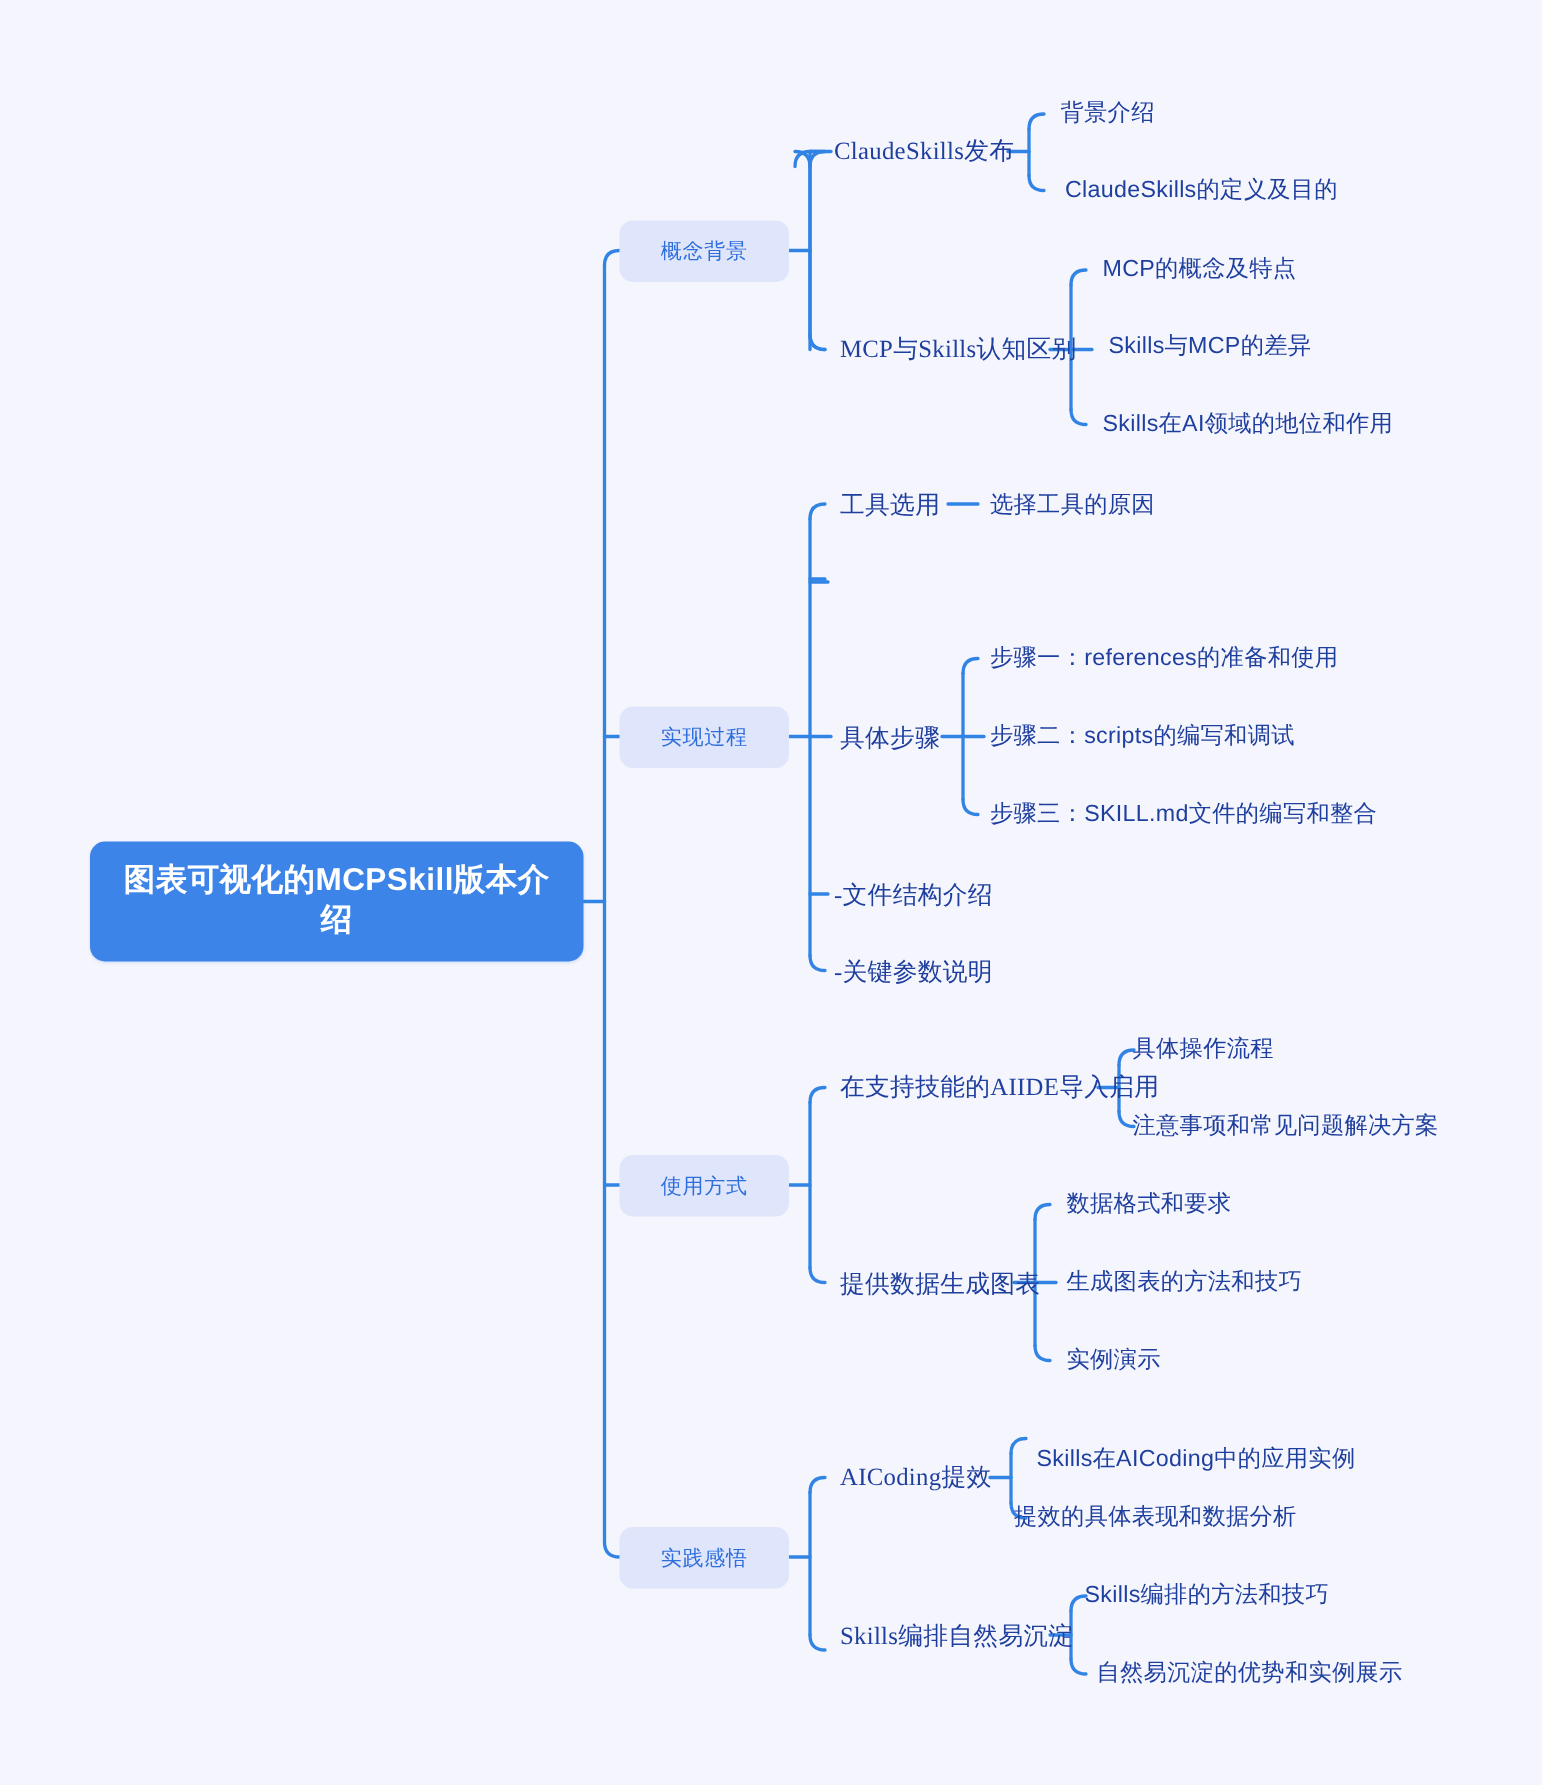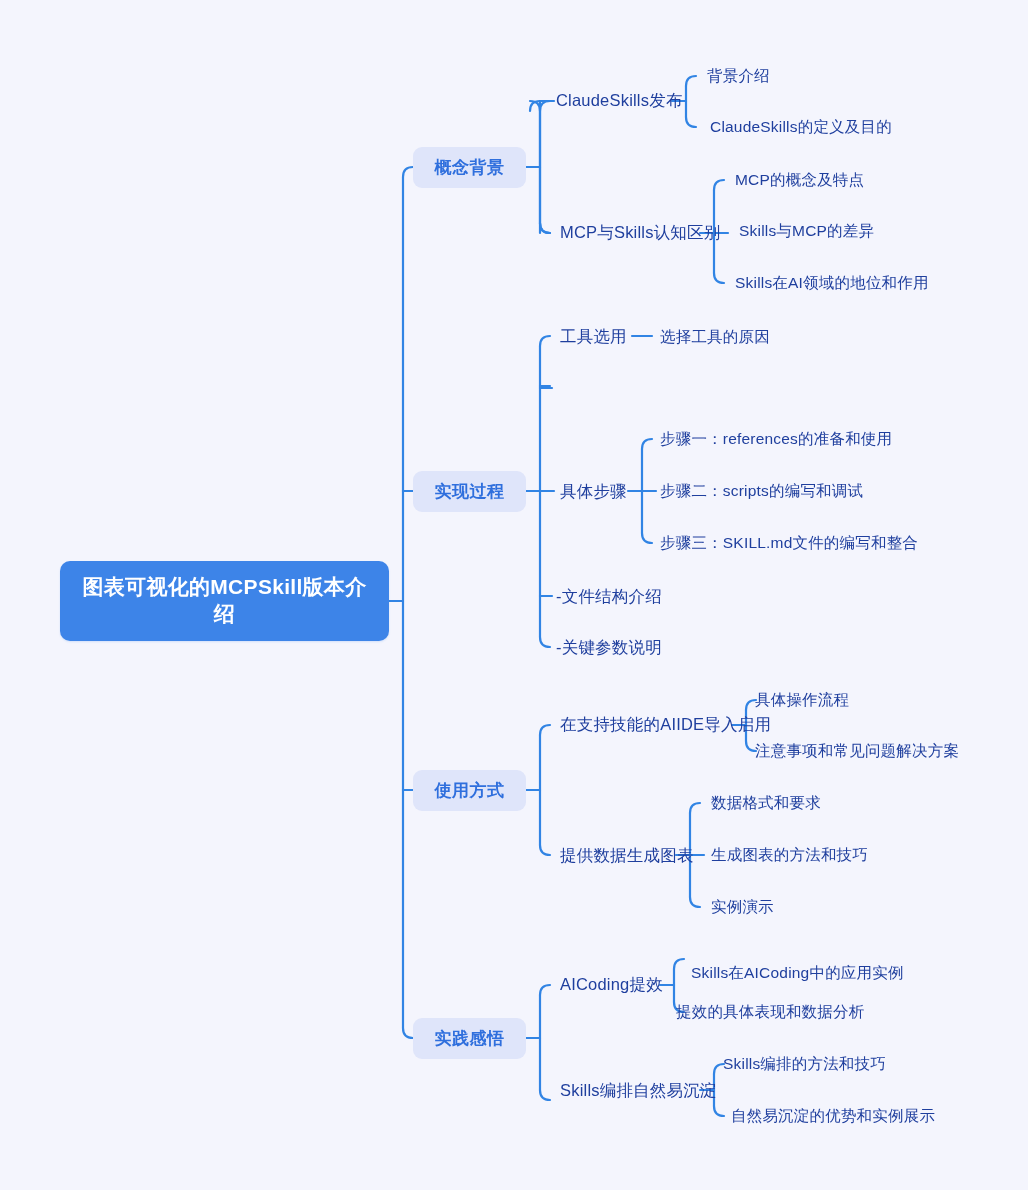--- a/index.html
+++ b/index.html
@@ -41,36 +41,37 @@
     white-space: normal;
     padding: 0 14px;
     letter-spacing: 0.3px;
     box-shadow: 0 1px 2px rgba(61,132,232,0.18);
   }
   
   .node.branch {
     background: #dfe5fa;
     color: #2f6fdd;
     border-radius: 9px;
-    font-size: 17px;
-    font-weight: 700;
+    font-size: 14px;
+    font-weight: 400;
     display: flex;
     align-items: center;
     justify-content: center;
     padding: 7px 28px;
     letter-spacing: 0.5px;
   }
   
   .node.lvl2 {
     color: #1f3f9e;
     font-size: 16.5px;
     font-weight: 400;
     display: flex;
     align-items: center;
     letter-spacing: 0.2px;
+    font-family: Liberation Serif, serif;
   }
   
   .node.lvl3 {
     color: #1f3f9e;
     font-size: 15.5px;
     font-weight: 400;
     display: flex;
     align-items: center;
     letter-spacing: 0.2px;
   }

